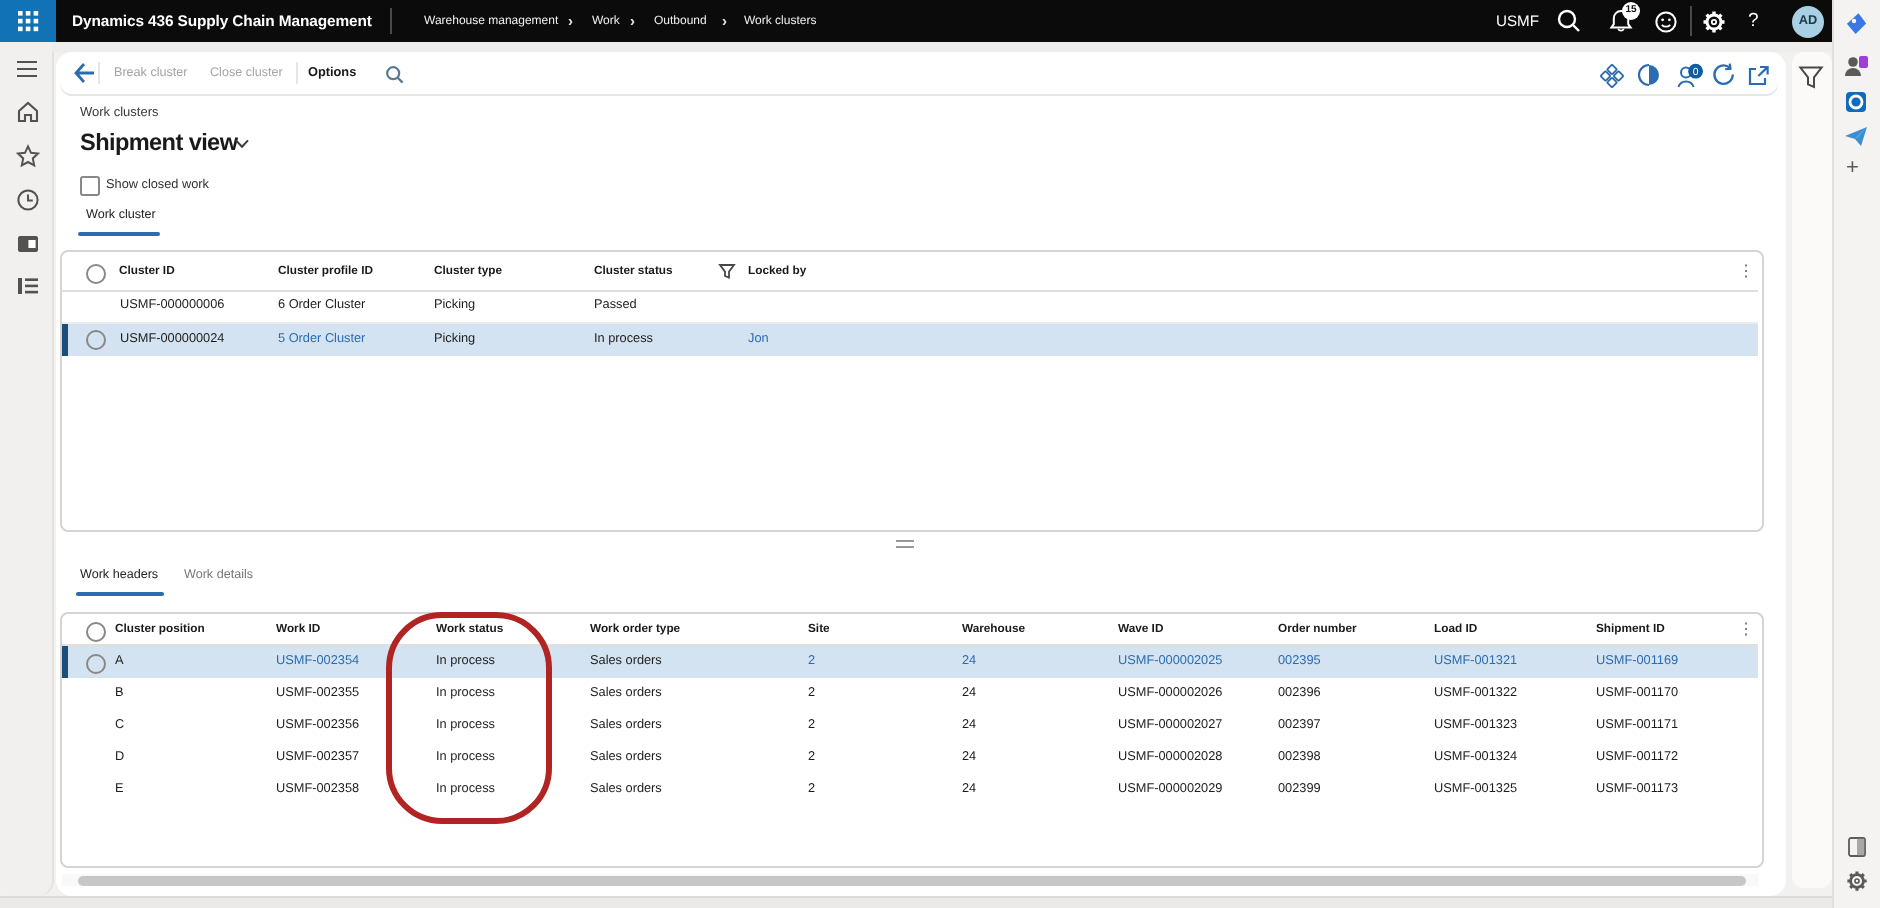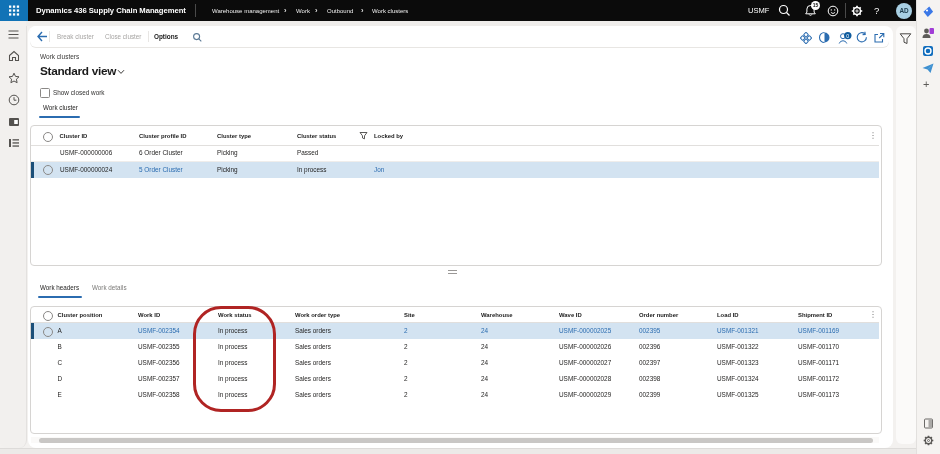--- a/index.html
+++ b/index.html
@@ -261,21 +261,21 @@
     </svg>
 </div>
 <div class="abs" style="left:873px;top:31.5px;">
   <svg width="12" height="12" viewBox="0 0 12 12">
       <path d="M5 2.5 H2 V10 H9.5 V7" fill="none" stroke="#2b6cb0" stroke-width="1.1"></path>
       <path d="M7 1.5 H10.8 V5.2 M10.5 1.8 L6.2 6" fill="none" stroke="#2b6cb0" stroke-width="1.1"></path>
     </svg>
 </div>
 
 <div class="abs" id="caption">Work clusters</div>
-<div class="abs" id="title">Standard view</div>
+<div class="abs" id="title">Shipment view</div>
 <div class="abs" style="left:117px;top:69px;">
     <svg width="8" height="6" viewBox="0 0 8 6">
       <path d="M1 1.2 L4 4.4 L7 1.2" fill="none" stroke="#3b3a39" stroke-width="1"></path>
     </svg>
   </div>
 <div class="abs" id="cb"></div>
 <div class="abs" id="cblabel">Show closed work</div>
 
 <div class="abs tabtxt" style="left:43px;top:104px;">Work cluster</div>
 <div class="abs tabline" style="left:39px;top:116px;width:41px;"></div>

